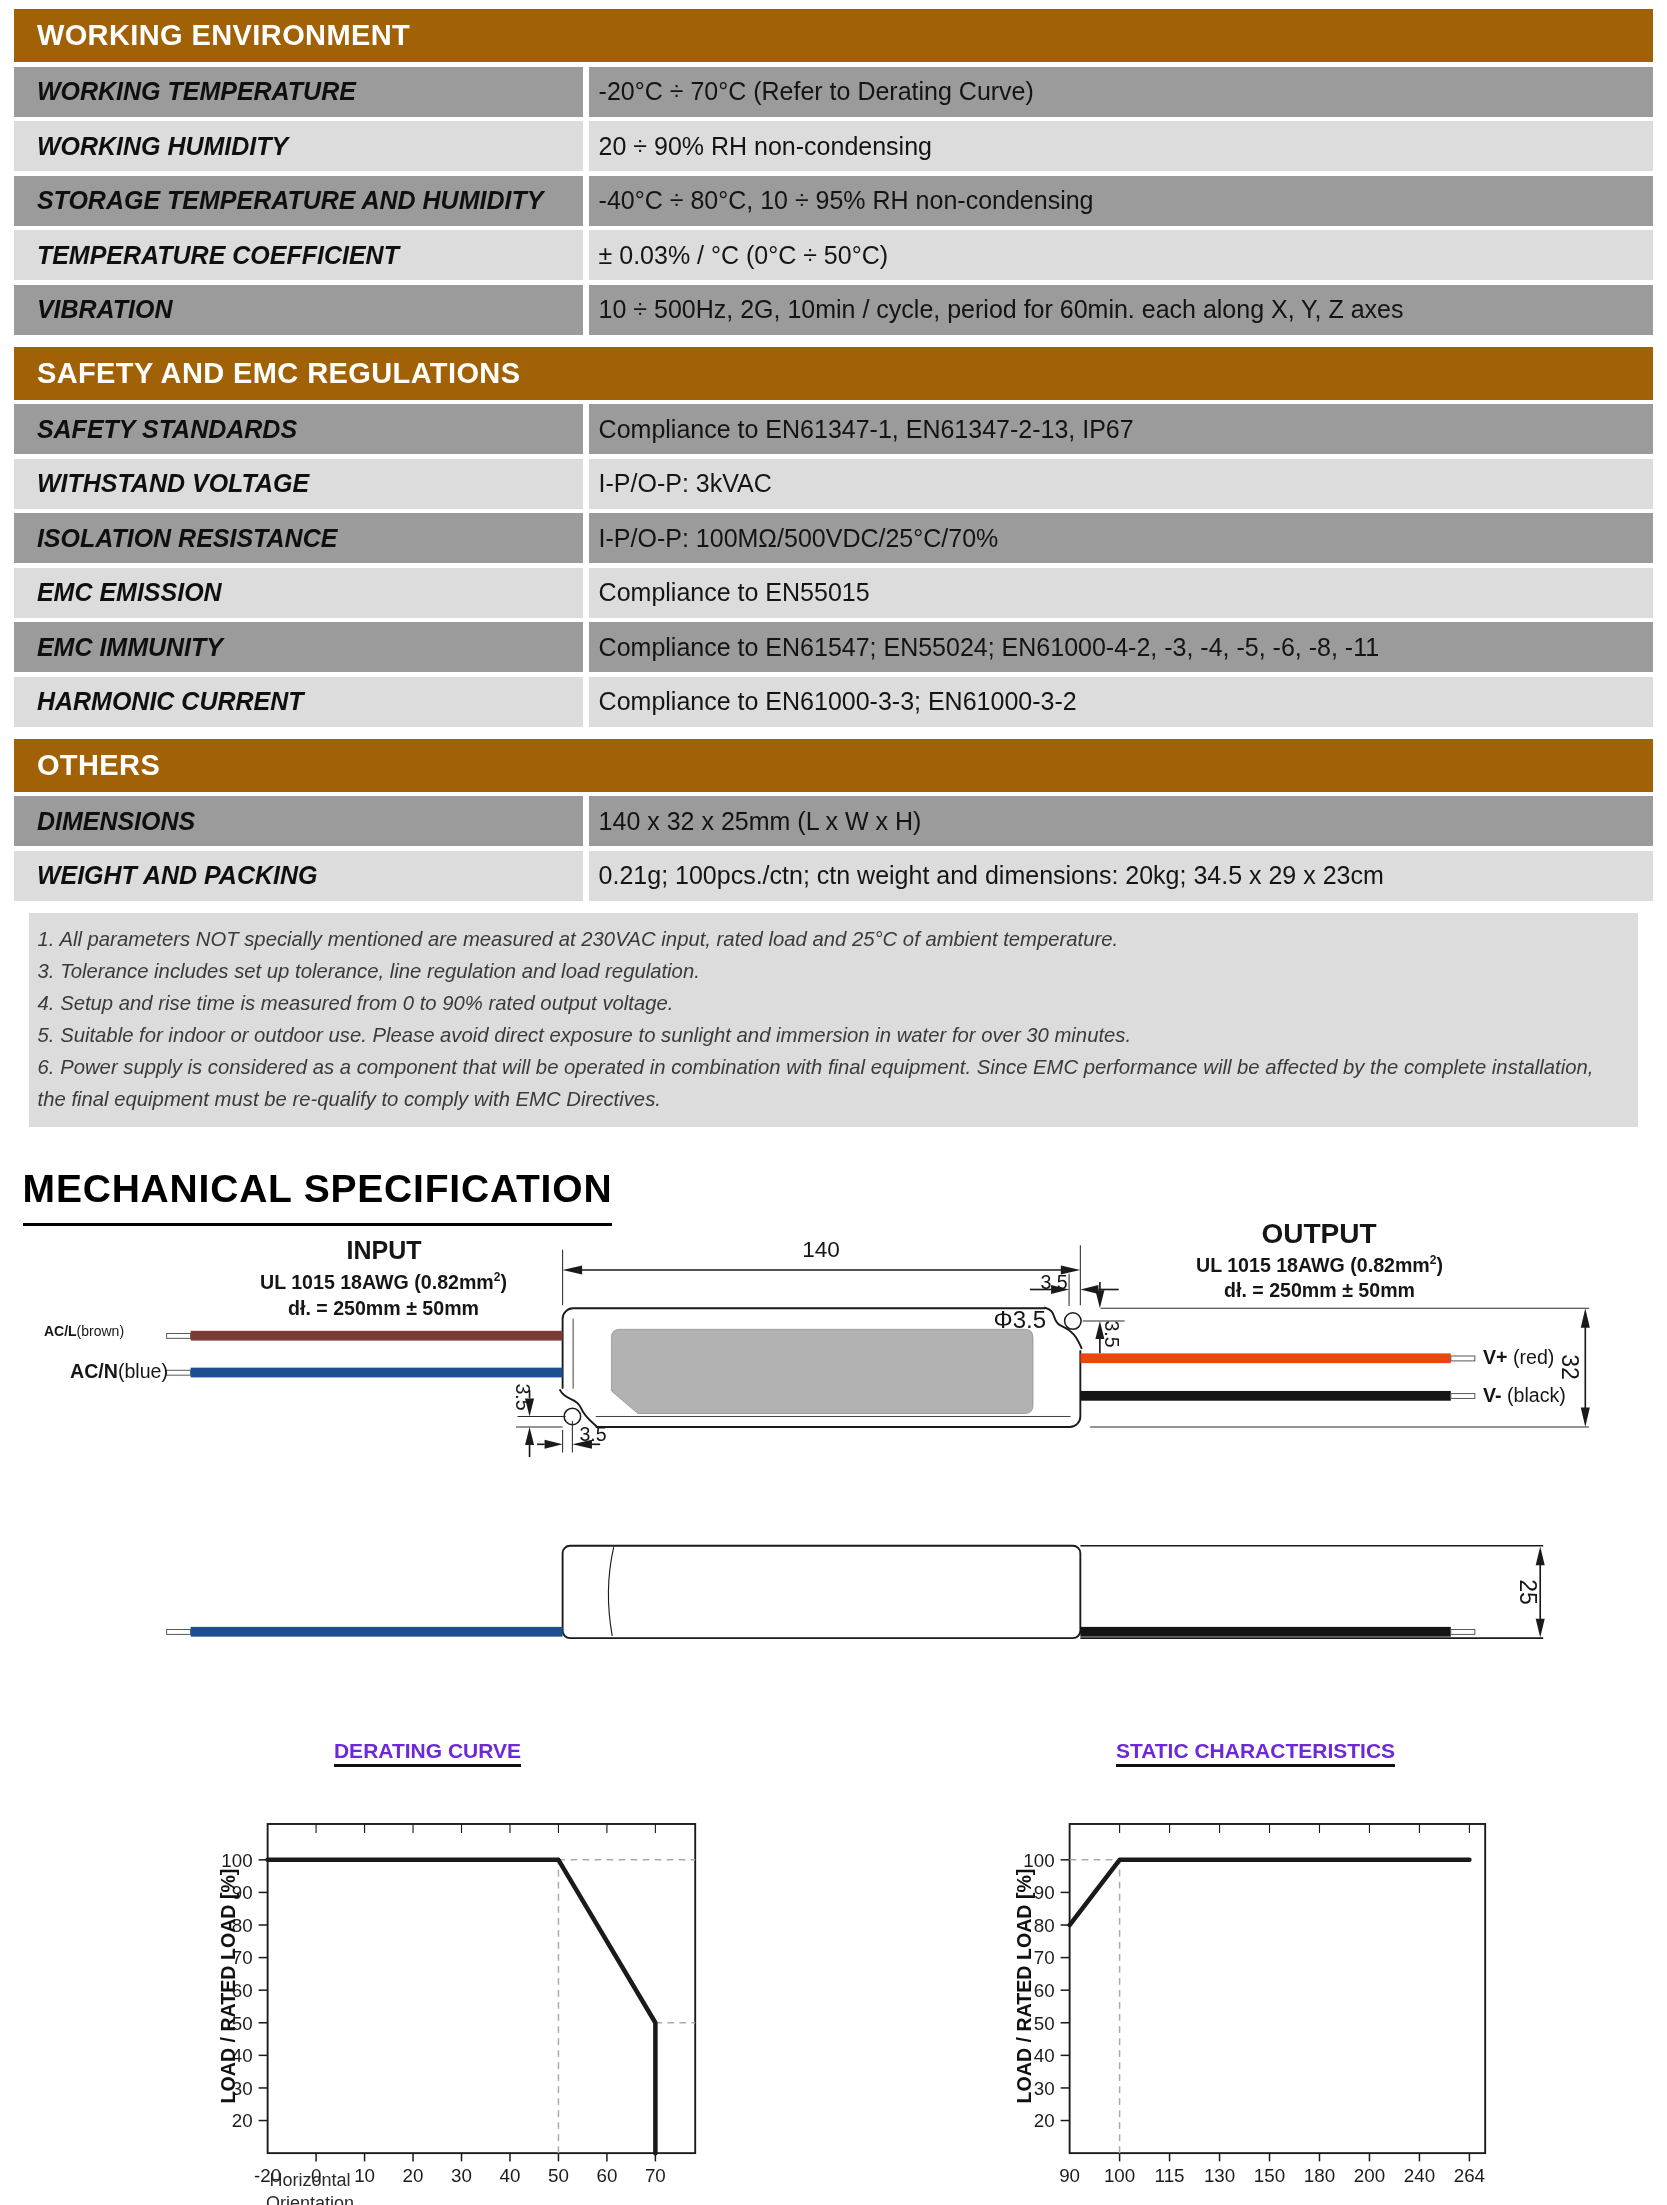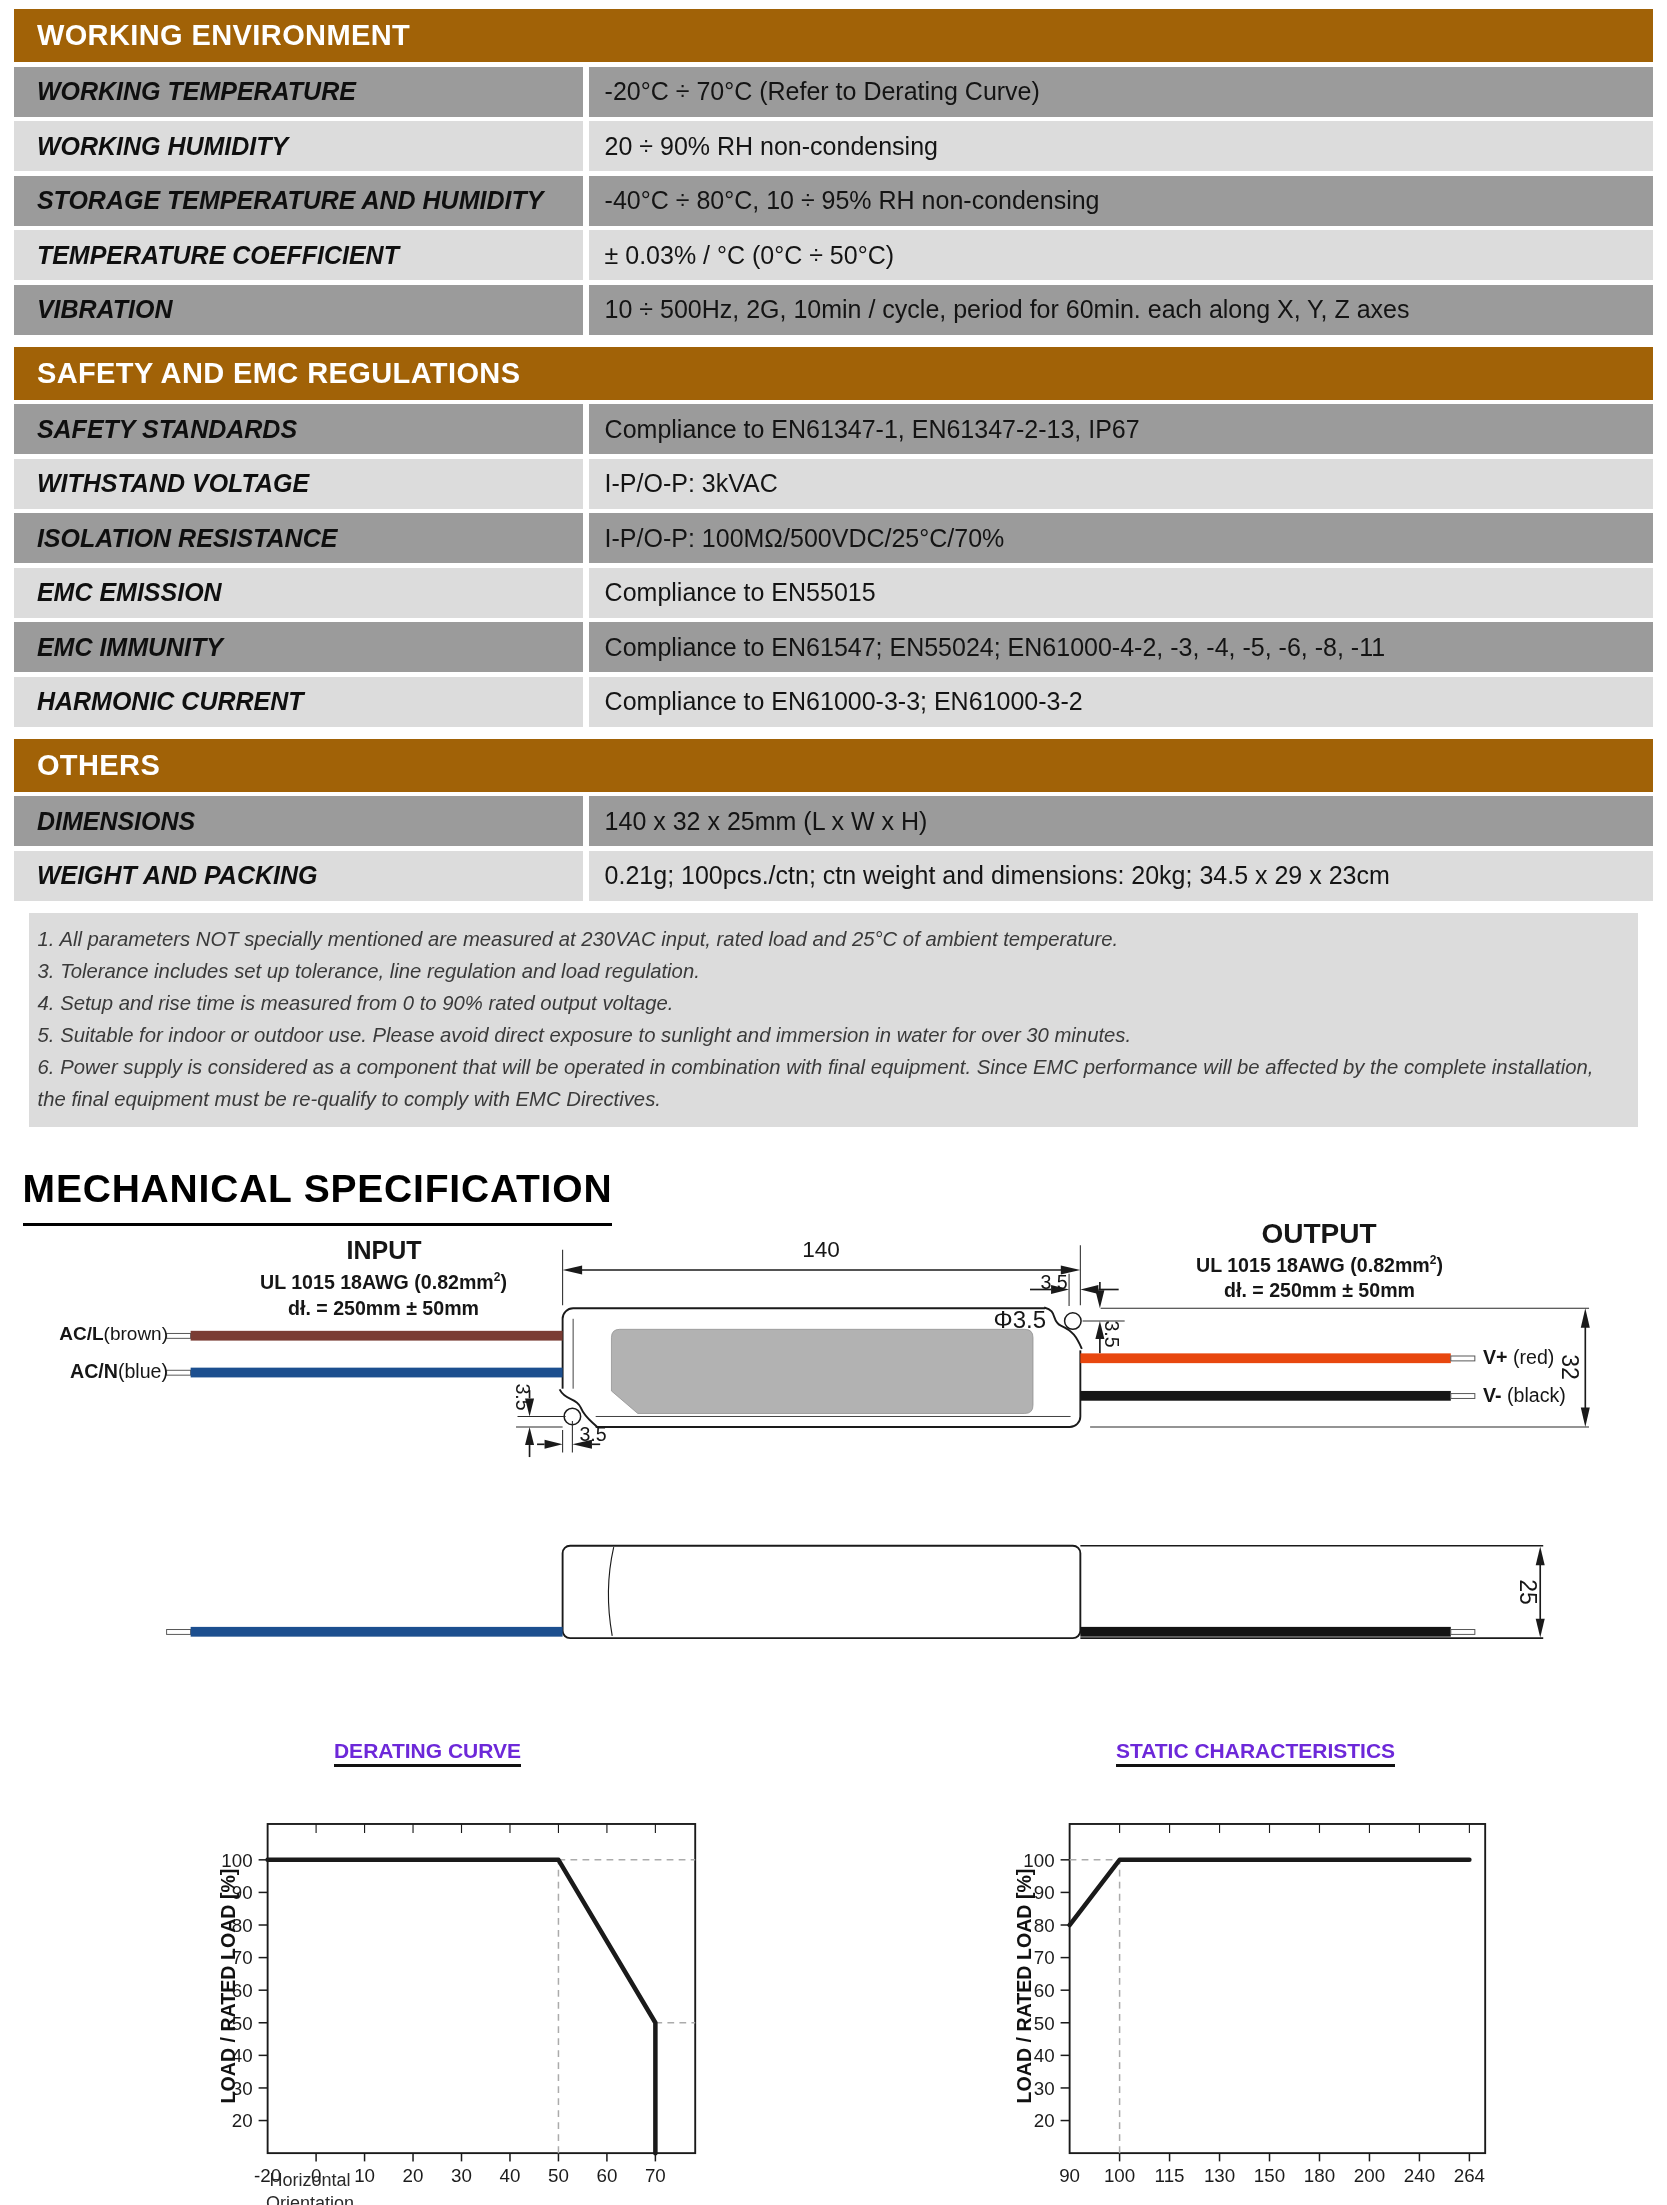--- a/index.html
+++ b/index.html
@@ -9,21 +9,21 @@
 
   
   .tables-wrap { padding:9px 14.3px 0 14.3px; }
   .tbl-header { height:53px; background:#a16207; color:#fff; display:flex; align-items:center;
                 padding-left:22.6px; font-size:29px; font-weight:bold; letter-spacing:0.4px; }
   .tbl-header.spaced { margin-top:12px; }
   .tbl-row { display:flex; margin-top:4.5px; height:50px; }
   .tbl-row:first-of-type { margin-top:6px; }
   .cell-l { width:569px; margin-right:5.3px; display:flex; align-items:center; padding-left:22.6px;
             font-size:25px; font-weight:bold; font-style:italic; color:#0f0f0f; }
-  .cell-r { flex:1; display:flex; align-items:center; padding-left:16px; font-size:25px; color:#141414; }
+  .cell-r { flex:1; display:flex; align-items:center; padding-left:10px; font-size:25px; color:#141414; }
   .dark .cell-l, .dark .cell-r { background:#9b9b9b; }
   .light .cell-l, .light .cell-r { background:#dcdcdc; }
 
   
   .notes { margin:12px 14.3px 0 14.3px; background:#dcdcdc; padding:10.5px 22.6px 12px 9px;
            font-size:20.3px; font-style:italic; color:#3a3a3a; }
   .notes div { line-height:32px; }
 
   
   .abs { position:absolute; }
@@ -216,21 +216,21 @@
 
   <div class="abs mech-label ctr" style="left:776px;top:1237px;width:90px;font-size:22.6px">140</div>
   <div class="abs mech-label ctr" style="left:1024px;top:1271px;width:60px;font-size:19.6px">3.5</div>
   <div class="abs mech-label" style="left:933px;top:1306px;width:113px;text-align:right;font-size:24px">Φ3.5</div>
   <div class="abs mech-label rot" style="left:1111px;top:1334px;font-size:19.6px">3.5</div>
   <div class="abs mech-label rot" style="left:522px;top:1397px;font-size:19.6px">3.5</div>
   <div class="abs mech-label ctr" style="left:563px;top:1423px;width:60px;font-size:19.6px">3.5</div>
   <div class="abs mech-label rot" style="left:1569px;top:1367px;font-size:23px">32</div>
   <div class="abs mech-label rot" style="left:1527px;top:1592px;font-size:23px">25</div>
 
-  <div class="abs mech-label" style="left:0;top:1323px;width:168px;text-align:right;font-size:19px"><span class="b">AC/L</span><span>(brown)</span></div>
+  <div class="abs mech-label" style="left:0;top:1323px;width:168px;text-align:center;font-size:14px"><span class="b">AC/L</span><span>(brown)</span></div>
   <div class="abs mech-label" style="left:0;top:1360px;width:168px;text-align:right;font-size:19.6px"><span class="b">AC/N</span><span>(blue)</span></div>
   <div class="abs mech-label" style="left:1483px;top:1346px;font-size:19.6px"><span class="b">V+</span>&nbsp;<span>(red)</span></div>
   <div class="abs mech-label" style="left:1483px;top:1384px;font-size:19.6px"><span class="b">V-</span>&nbsp;<span>(black)</span></div>
 
   <div class="abs ctr" style="left:202px;top:1739px;width:451px">
     <span class="chart-title">DERATING CURVE</span>
   </div>
   <div class="abs ctr" style="left:1030px;top:1739px;width:451px">
     <span class="chart-title">STATIC CHARACTERISTICS</span>
   </div>

